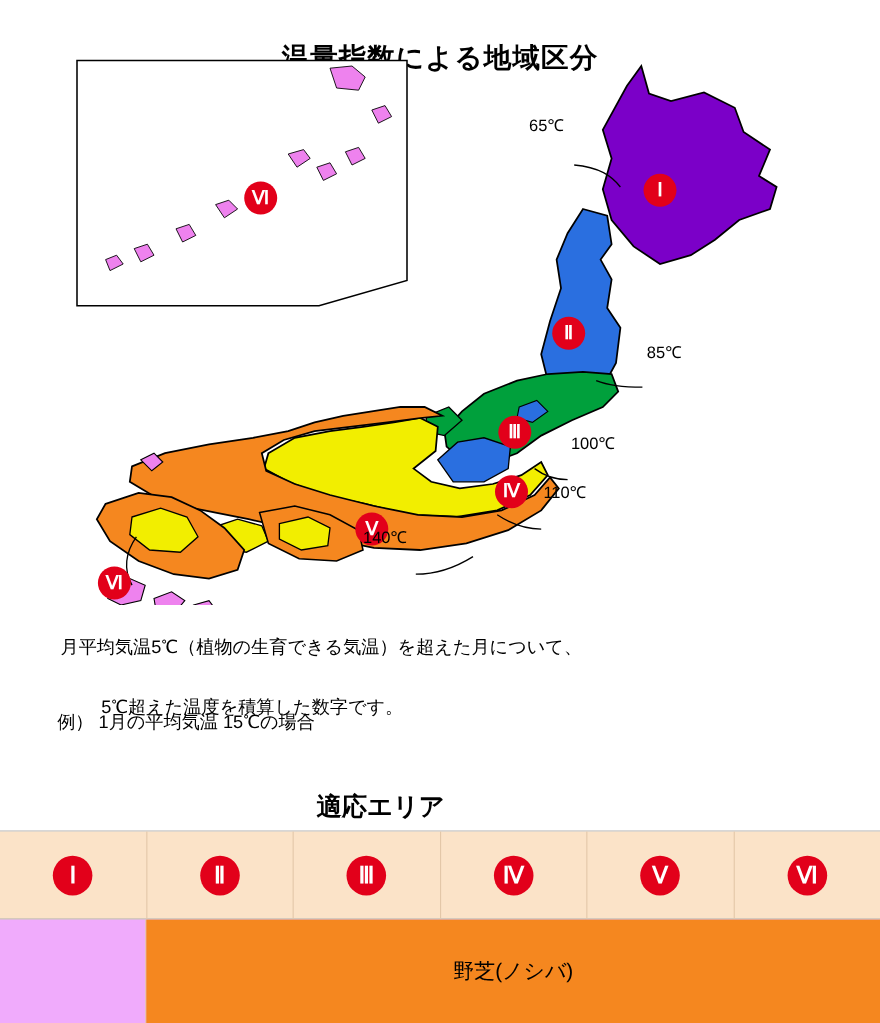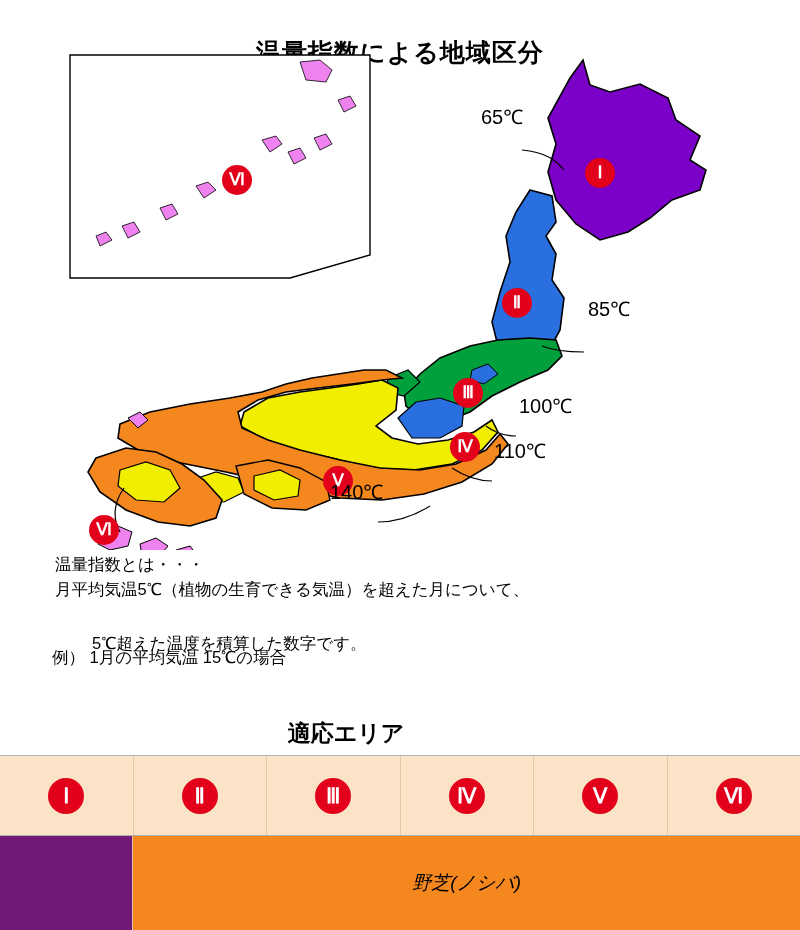--- a/index.html
+++ b/index.html
@@ -52,21 +52,21 @@
     color: #ffffff;
     font-family: "Liberation Serif", serif;
     font-size: 17px;
     font-weight: bold;
     text-align: center;
     line-height: 30px;
     box-sizing: border-box;
   }
   .temp-label {
     position: absolute;
-    font-size: 20px;
+    font-size: 15px;
     white-space: nowrap;
   }
   .desc {
     position: absolute;
     left: 55px;
     font-size: 16.5px;
     line-height: 25px;
     white-space: nowrap;
   }
   .desc-1 { top: 552px; }
@@ -119,23 +119,22 @@
     color: #ffffff;
     font-family: "Liberation Serif", serif;
     font-size: 21px;
     font-weight: bold;
     text-align: center;
     line-height: 36px;
   }
   .legend-body {
     position: relative;
     height: 94px;
-    background: #701a75;
-    display: flex;
-    font-style: italic;
+    background: #f0abfc;
+    display: flex;
   }
   .legend-body-cell {
     flex: 1 1 0;
     border-right: 1px solid #e3c7a8;
     box-sizing: border-box;
   }
   .legend-body-cell:last-child { border-right: none; }
   .species-bar {
     position: absolute;
     left: 16.666%;
@@ -228,28 +227,27 @@
 
     <div class="roman-badge" style="left:585px; top:118px;">Ⅰ</div>
     <div class="roman-badge" style="left:502px; top:248px;">Ⅱ</div>
     <div class="roman-badge" style="left:453px; top:338px;">Ⅲ</div>
     <div class="roman-badge" style="left:450px; top:392px;">Ⅳ</div>
     <div class="roman-badge" style="left:323px; top:426px;">Ⅴ</div>
     <div class="roman-badge" style="left:89px; top:475px;">Ⅵ</div>
     <div class="roman-badge" style="left:222px; top:125px;">Ⅵ</div>
 
     <div class="temp-label" style="left:481px; top:63px;">65℃</div>
-    <div class="temp-label" style="left:588px; top:255px;text-align:right;">85℃</div>
+    <div class="temp-label" style="left:588px; top:269px;text-align:right;">85℃</div>
     <div class="temp-label" style="left:519px; top:352px;">100℃</div>
     <div class="temp-label" style="left:494px; top:397px;">110℃</div>
     <div class="temp-label" style="left:330px; top:438px;">140℃</div>
 
   </div>
 
-  <div class="desc desc-1">温量指数とは・・・</div>
   <div class="desc desc-2">月平均気温5℃（植物の生育できる気温）を超えた月について、</div>
   <div class="desc desc-3">5℃超えた温度を積算した数字です。</div>
   <div class="desc desc-4">例） 1月の平均気温 15℃の場合</div>
 
   <div class="subtitle">適応エリア</div>
 
   <div class="legend">
     <div class="legend-header">
       <div class="legend-cell">
         <div class="legend-badge">Ⅰ</div>

